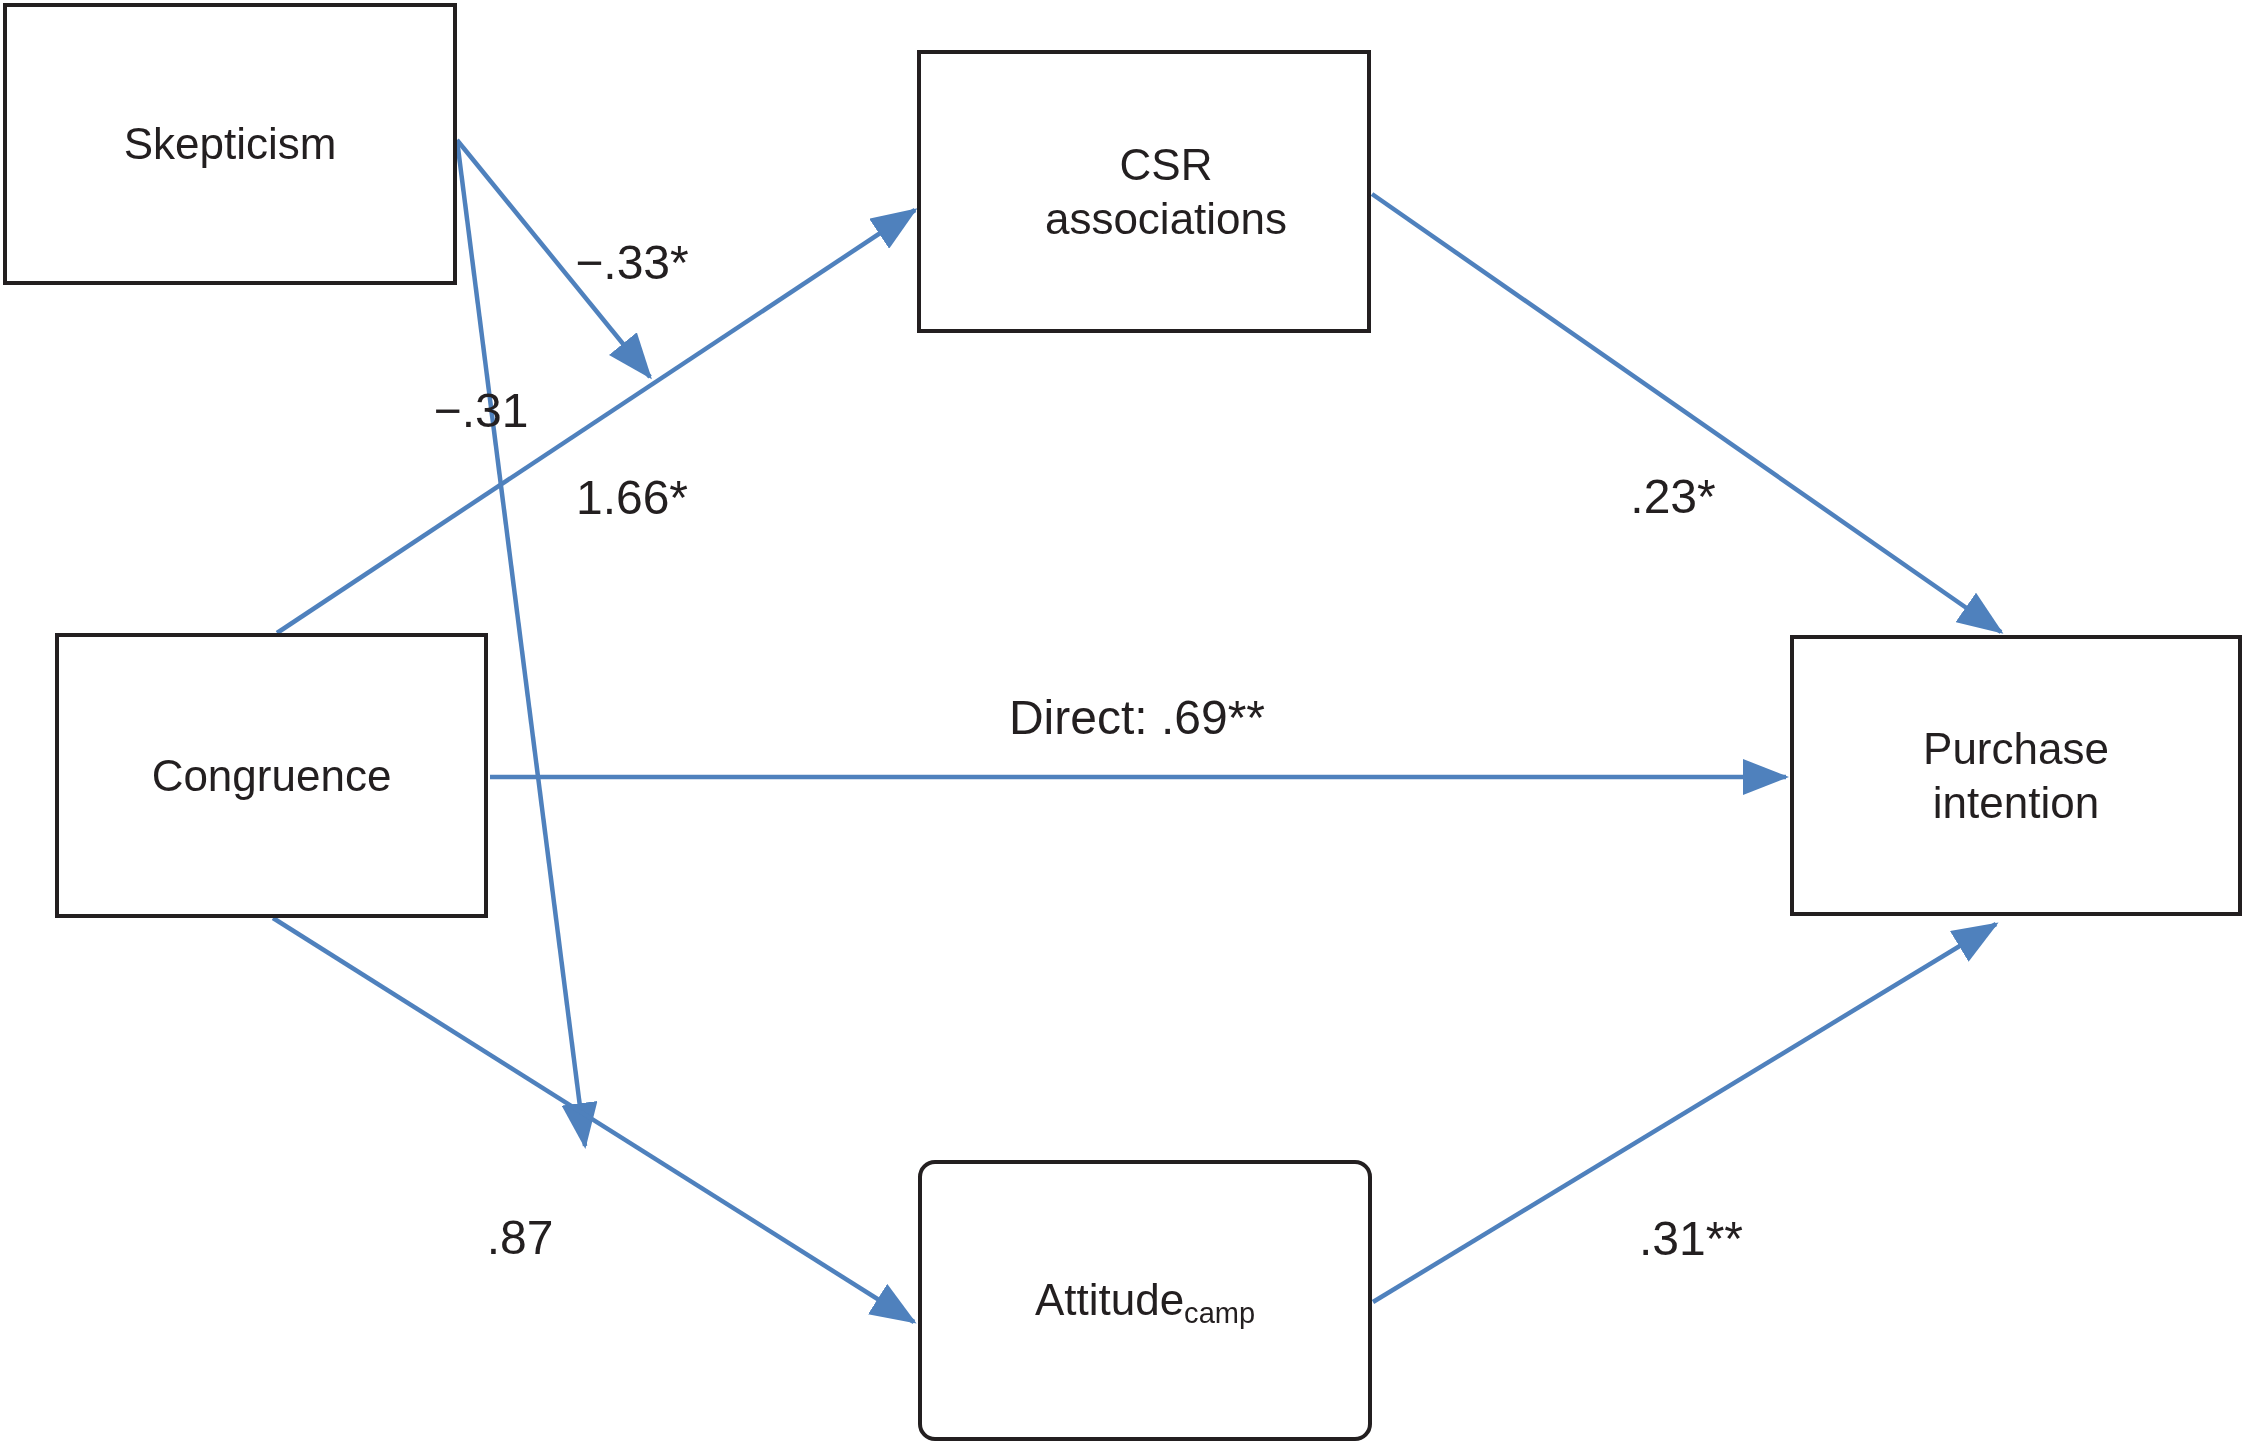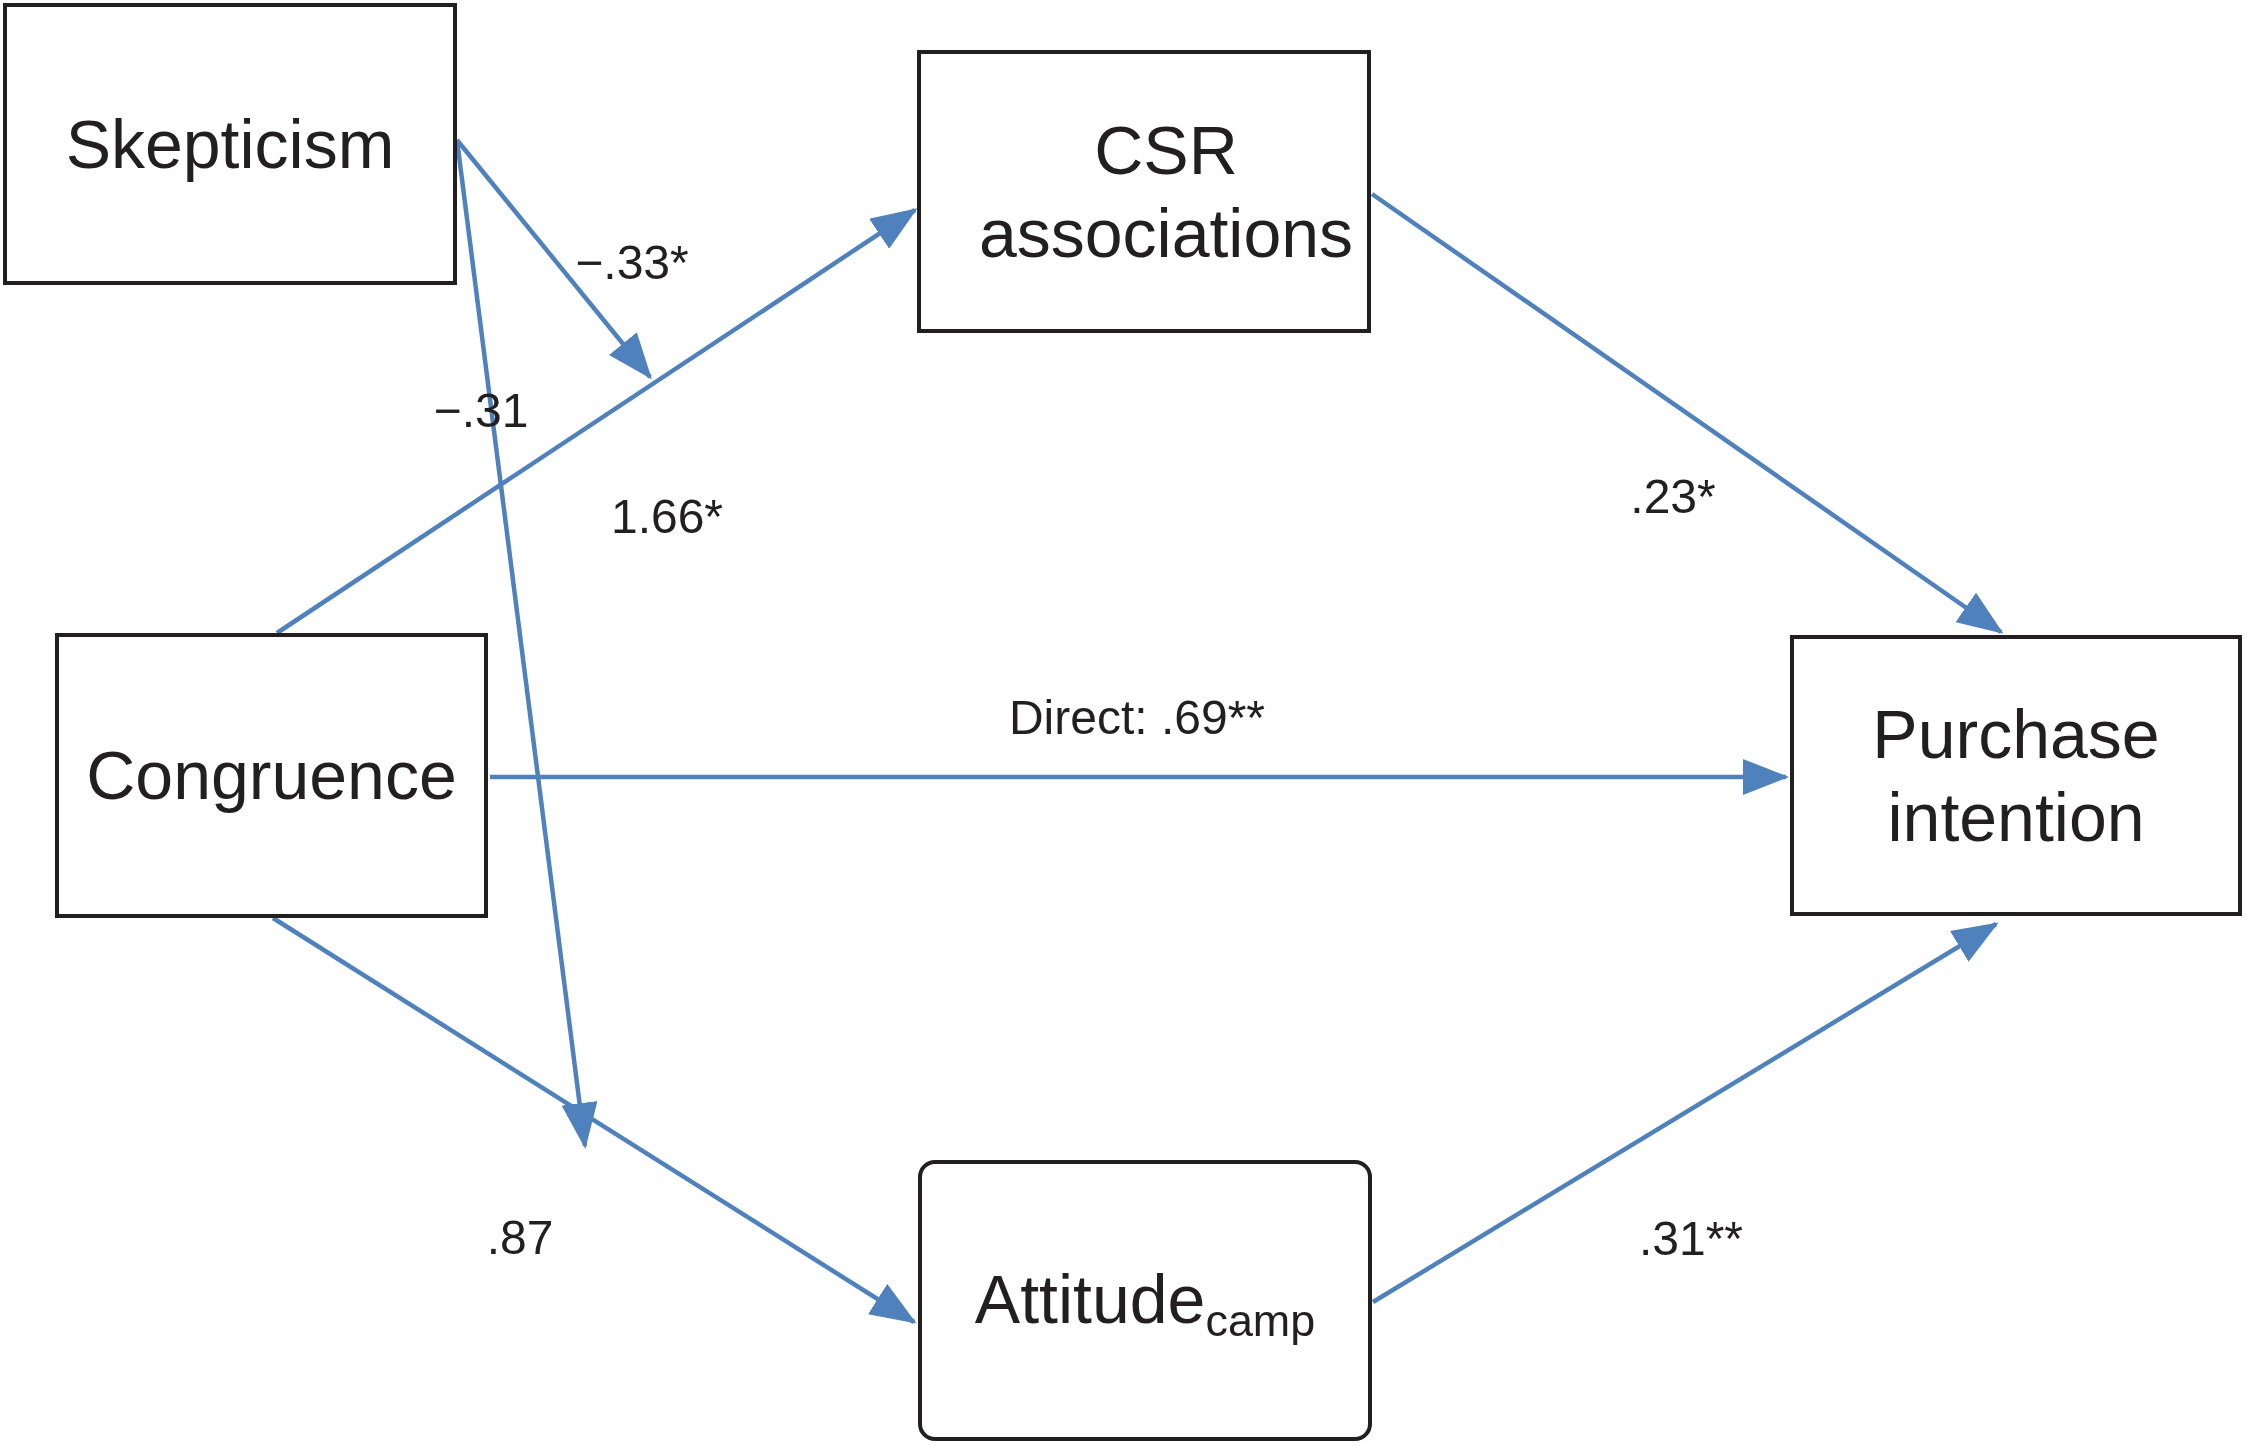--- a/index.html
+++ b/index.html
@@ -26,21 +26,21 @@
   .node {
     position: absolute;
     box-sizing: border-box;
     border: 4px solid #231f20;
     background: #ffffff;
     display: flex;
     flex-direction: column;
     align-items: center;
     justify-content: center;
     text-align: center;
-    font-size: 68px;
+    font-size: 44px;
     line-height: 1.22;
     color: #231f20;
   }
   .node .sub {
     font-size: 0.66em;
     vertical-align: -0.28em;
     line-height: 1;
   }
   .edge-label {
     position: absolute;
@@ -51,21 +51,21 @@
   }
   
   #node-skepticism { left: 3px;    top: 3px;    width: 454px; height: 282px; }
   #node-csr        { left: 917px;  top: 50px;   width: 454px; height: 283px; padding-left: 44px; }
   #node-congruence { left: 55px;   top: 633px;  width: 433px; height: 285px; }
   #node-purchase   { left: 1790px; top: 635px;  width: 452px; height: 281px; }
   #node-attitude   { left: 918px;  top: 1160px; width: 454px; height: 281px; border-radius: 17px; }
   
   #label-skep-csr-mod  { left: 632px;  top: 262px;  }
   #label-skep-att-mod  { left: 437px;  top: 410px; margin-left: 44px;  }
-  #label-cong-csr      { left: 667px;  top: 497px; margin-top: 19px;  }
+  #label-cong-csr      { left: 632px;  top: 497px;  }
   #label-direct        { left: 1137px; top: 717px;  }
   #label-csr-purch     { left: 1673px; top: 496px;  }
   #label-cong-att      { left: 520px;  top: 1237px; text-align: right; }
   #label-att-purch     { left: 1691px; top: 1210px; margin-top: 28px; }
 </style>
 </head>
 <body>
 
 <div id="figure">
 

